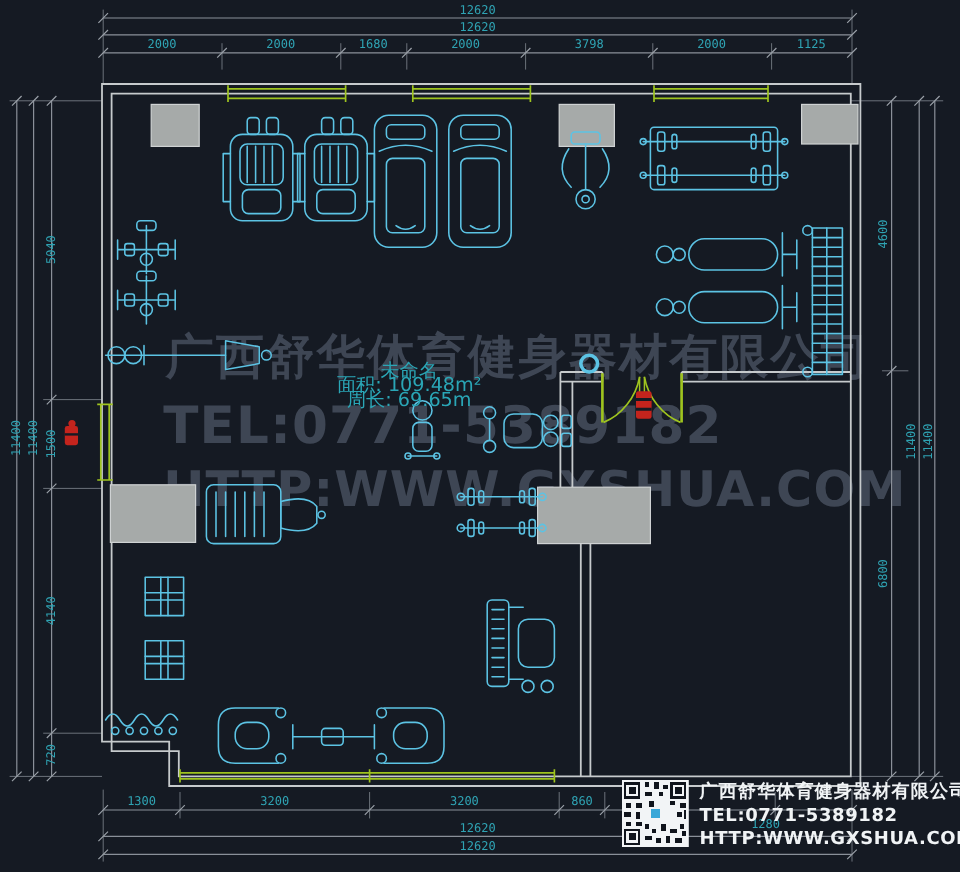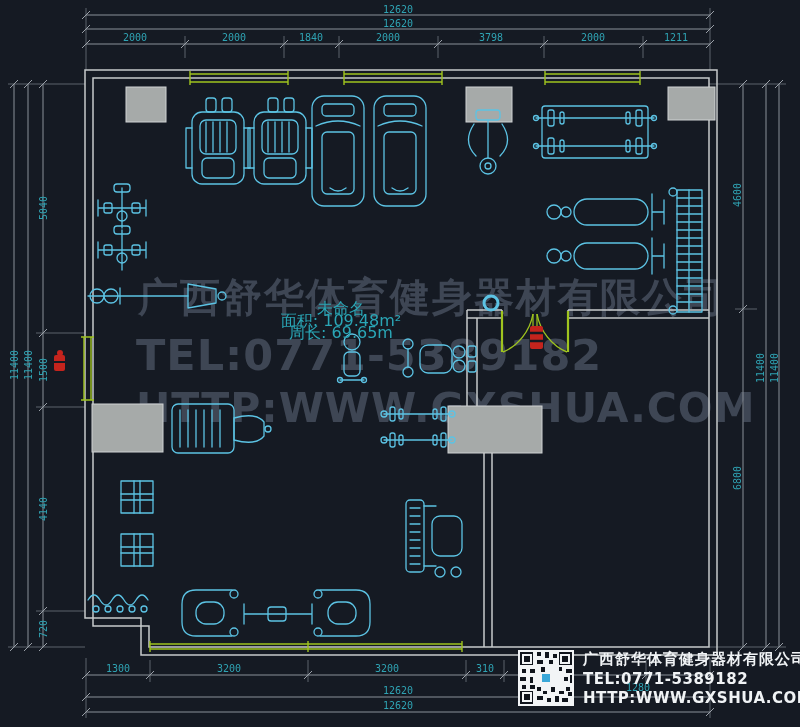--- a/index.html
+++ b/index.html
@@ -245,42 +245,42 @@
       </g>
       <use href="#wg1" y="53"></use>
       <circle cx="491" cy="303" r="7" stroke-width="3"></circle>
     </g>
   </svg>
 
   <span class="dim" style="left:398px;top:4px">12620</span>
   <span class="dim" style="left:398px;top:18px">12620</span>
   <span class="dim" style="left:135px;top:32px">2000</span>
   <span class="dim" style="left:234px;top:32px">2000</span>
-  <span class="dim" style="left:311px;top:32px">1840</span>
+  <span class="dim" style="left:311px;top:32px">1680</span>
   <span class="dim" style="left:388px;top:32px">2000</span>
   <span class="dim" style="left:491px;top:32px">3798</span>
   <span class="dim" style="left:593px;top:32px">2000</span>
-  <span class="dim" style="left:676px;top:32px">1211</span>
+  <span class="dim" style="left:676px;top:32px">1125</span>
 
   <span class="dimv" style="left:14px;top:365px">11400</span>
   <span class="dimv" style="left:28px;top:365px">11400</span>
   <span class="dimv" style="left:43px;top:208px">5040</span>
   <span class="dimv" style="left:43px;top:370px">1500</span>
   <span class="dimv" style="left:43px;top:509px">4140</span>
   <span class="dimv" style="left:43px;top:629px">720</span>
 
   <span class="dimv" style="left:737px;top:195px">4600</span>
   <span class="dimv" style="left:737px;top:478px">6800</span>
   <span class="dimv" style="left:760px;top:368px">11400</span>
   <span class="dimv" style="left:774px;top:368px">11400</span>
 
   <span class="dim" style="left:118px;top:663px">1300</span>
   <span class="dim" style="left:229px;top:663px">3200</span>
   <span class="dim" style="left:387px;top:663px">3200</span>
-  <span class="dim" style="left:485px;top:663px">310</span>
+  <span class="dim" style="left:485px;top:663px">860</span>
   <span class="dim" style="left:638px;top:682px">1280</span>
   <span class="dim" style="left:398px;top:685px">12620</span>
   <span class="dim" style="left:398px;top:700px">12620</span>
 
   <div class="room-label">
     <div>未命名</div>
     <div>面积: 109.48m²</div>
     <div>周长: 69.65m</div>
   </div>
 

